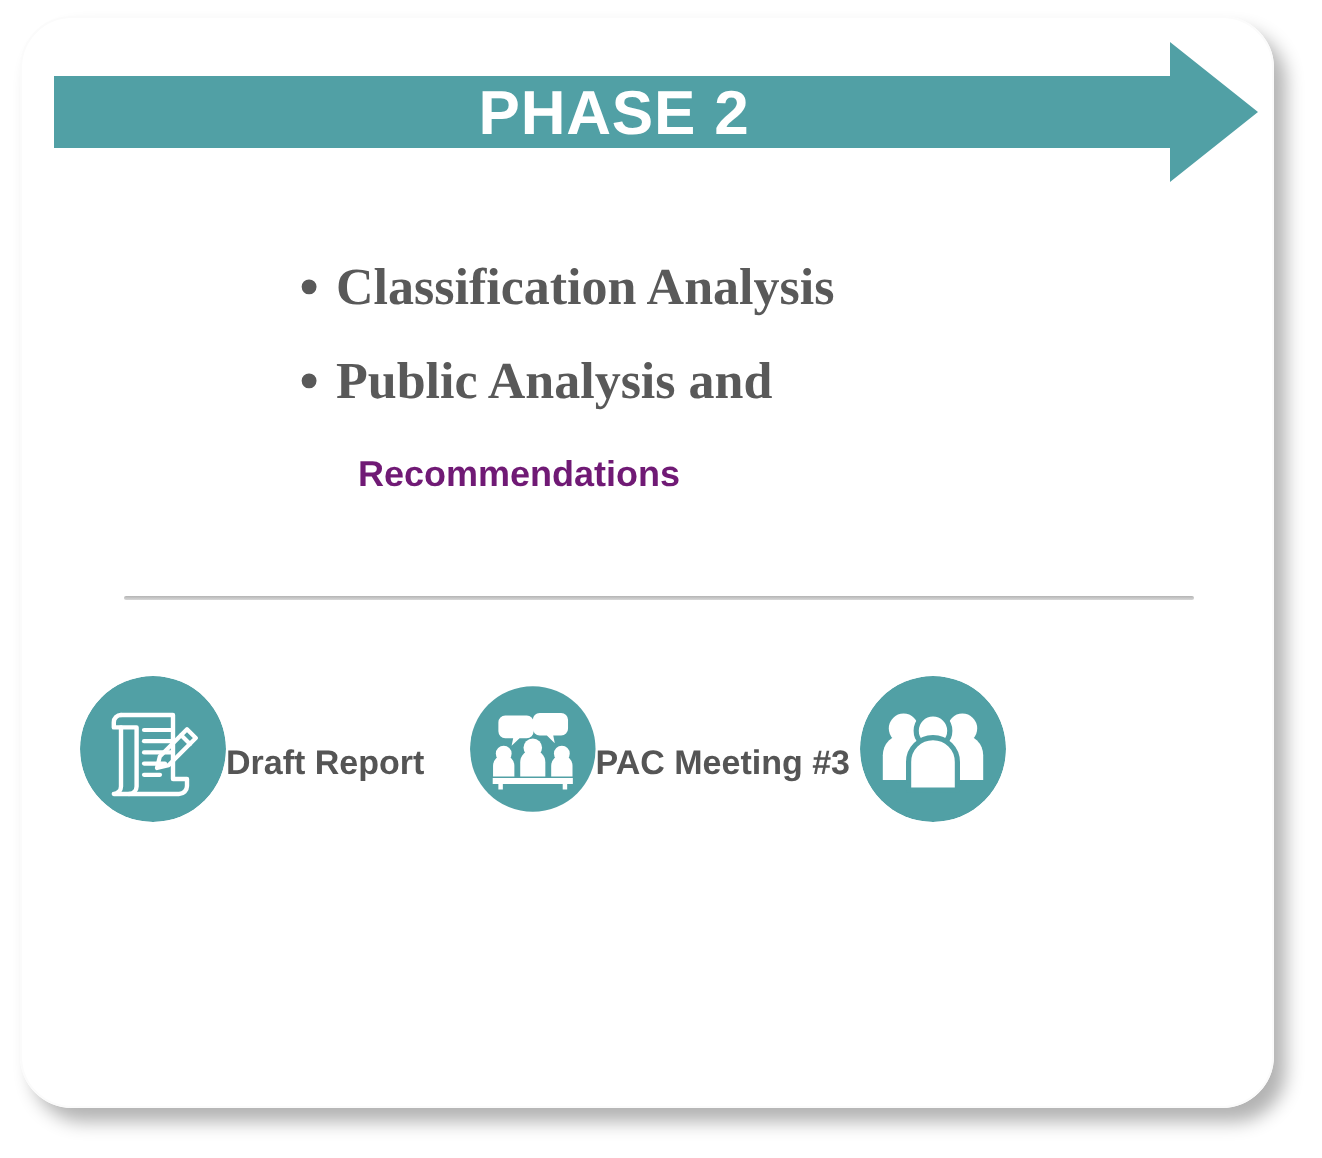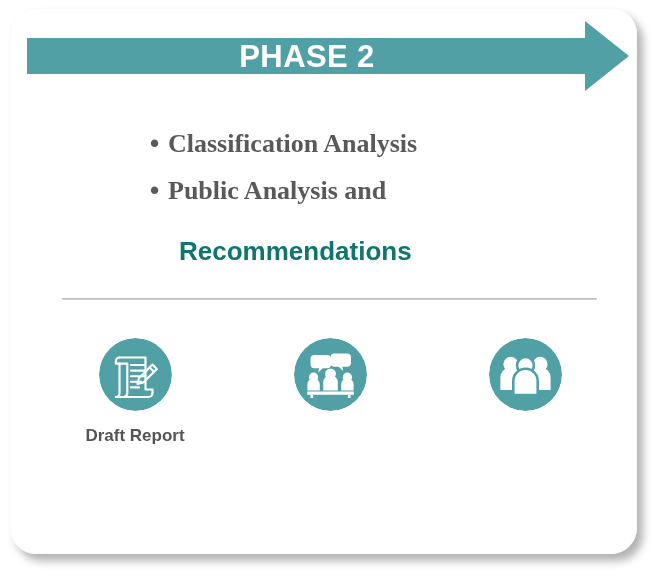--- a/index.html
+++ b/index.html
@@ -95,26 +95,25 @@
     color: #595959;
     font-size: 26px;
     line-height: 47px;
   }
   .bullet-text {
     color: #595959;
     font-family: Liberation Serif, serif;
   }
   .bullet-cont {
     padding-left: 29px;
-    color: #0f766e;
-    font-size: 26px;
+    color: #701a75;
+    font-size: 18px;
     font-weight: bold;
     line-height: 47px;
     white-space: nowrap;
-    margin-top: 14px;
   }
 
   
   .divider {
     position: absolute;
     left: 52px;
     top: 290px;
     width: 535px;
     height: 2px;
     background: linear-gradient(to bottom, #b4b4b4, #d8d8d8);
@@ -126,21 +125,21 @@
     position: absolute;
     left: 30px;
     top: 330px;
     width: 580px;
     display: flex;
     justify-content: space-between;
     align-items: flex-start;
   }
   .milestone {
     display: flex;
-    flex-direction: column;
+    flex-direction: row;
     align-items: center;
     width: 190px;
   }
   .milestone-icon {
     width: 73px;
     height: 73px;
     border-radius: 50%;
     display: block;
   }
   .milestone-label {
@@ -224,20 +223,21 @@
             <path d="M13.4 52.5 v-6.2 a6.2 6.2 0 0 1 12.4 0 v6.2 Z"></path>
 
             <circle cx="53.4" cy="39.2" r="4.6"></circle>
             <path d="M47.2 52.5 v-6.2 a6.2 6.2 0 0 1 12.4 0 v6.2 Z"></path>
 
             <path d="M13.2 53.4 h46.6 v3.4 h-46.6 Z"></path>
             <path d="M16.5 56.8 h2.6 v3.2 h-2.6 Z"></path>
             <path d="M53.9 56.8 h2.6 v3.2 h-2.6 Z"></path>
           </g>
         </svg>
+        <div class="milestone-label">PAC Meeting #3</div>
       </div>
 
       <div class="milestone">
         <svg class="milestone-icon" viewBox="0 0 73 73">
           <circle cx="36.5" cy="36.5" r="36.5" fill="#51A0A5"></circle>
           <g fill="#ffffff">
 
             <circle cx="21.8" cy="26.2" r="7.4"></circle>
             <path d="M11.4 52 v-12.4 a10.4 10.4 0 0 1 20.8 0 V52 Z"></path>
 

